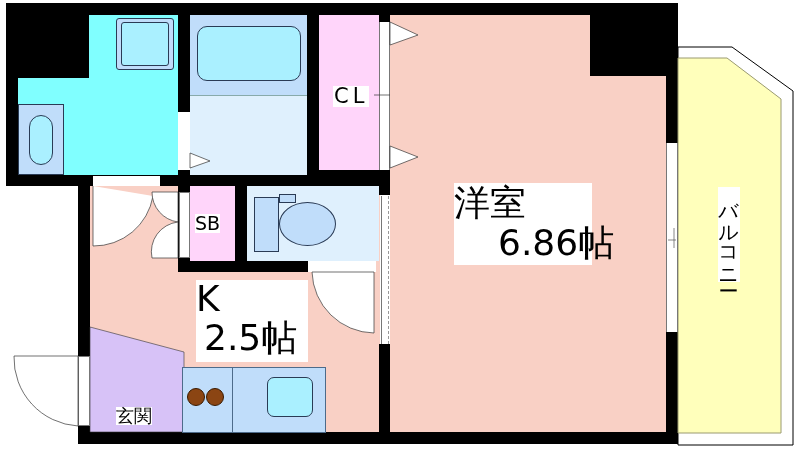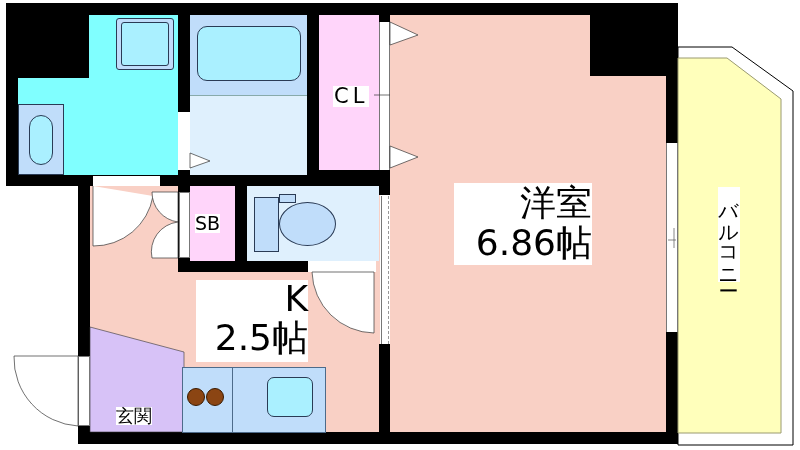--- a/index.html
+++ b/index.html
@@ -5,21 +5,21 @@
   html, body { margin: 0; padding: 0; }
   body { width: 800px; height: 450px; background: #ffffff; position: relative; overflow: hidden; font-family: "DejaVu Sans", sans-serif; }
   .abs { position: absolute; box-sizing: border-box; }
   .wall { background: #000000; }
   .label-box { background: #ffffff; color: #000; position: absolute; line-height: 1; white-space: nowrap; }
   svg { position: absolute; left: 0; top: 0; }
 </style>
 </head>
 <body>
 
-<div class="abs" style="left:0;top:0;width:800px;height:318px;text-align:right;">
+<div class="abs" style="left:0;top:0;width:800px;height:318px;">
 
   <div class="abs wall" style="left:6px;top:3px;width:384px;height:183px;"></div>
   <div class="abs wall" style="left:380px;top:3px;width:298px;height:12px;"></div>
   <div class="abs wall" style="left:590px;top:3px;width:88px;height:73px;"></div>
   <div class="abs wall" style="left:666px;top:3px;width:12px;height:140px;"></div>
   <div class="abs wall" style="left:666px;top:332px;width:12px;height:112px;"></div>
   <div class="abs wall" style="left:78px;top:432px;width:600px;height:12px;"></div>
   <div class="abs wall" style="left:78px;top:175px;width:12px;height:269px;"></div>
 
   <div class="abs" style="left:18px;top:78px;width:160px;height:97px;background:#80ffff;"></div>
@@ -104,21 +104,21 @@
 
     <line x1="668" y1="240" x2="676" y2="240" stroke="#555" stroke-width="0.7"></line>
     <line x1="674" y1="228" x2="674" y2="248" stroke="#555" stroke-width="0.7"></line>
   </svg>
 
   <div class="label-box" style="left:333px;top:86px;font-size:21px;letter-spacing:4px;padding:0 1px;">CL</div>
   <div class="label-box" style="left:195px;top:214px;font-size:19px;">SB</div>
 
   <div class="label-box" style="left:454px;top:183px;width:138px;height:82px;">
     <div style="font-size:36px;line-height:40px;">洋室</div>
-    <div style="font-size:36px;line-height:40px;">6.86帖</div>
+    <div style="font-size:36px;line-height:40px;margin-left:44px;">6.86帖</div>
   </div>
 
   <div class="label-box" style="left:196px;top:280px;width:112px;height:82px;">
     <div style="font-size:36px;line-height:38px;">K</div>
     <div style="font-size:36px;line-height:40px;padding-left:8px;">2.5帖</div>
   </div>
 
   <div class="label-box" style="left:116px;top:376px;font-size:18px;margin-top:31px;">玄関</div>
 
   <div class="label-box" style="left:718px;top:187px;width:22px;font-size:20px;writing-mode:vertical-rl;text-orientation:upright;line-height:22px;padding:2px 0;">バルコニー</div>

